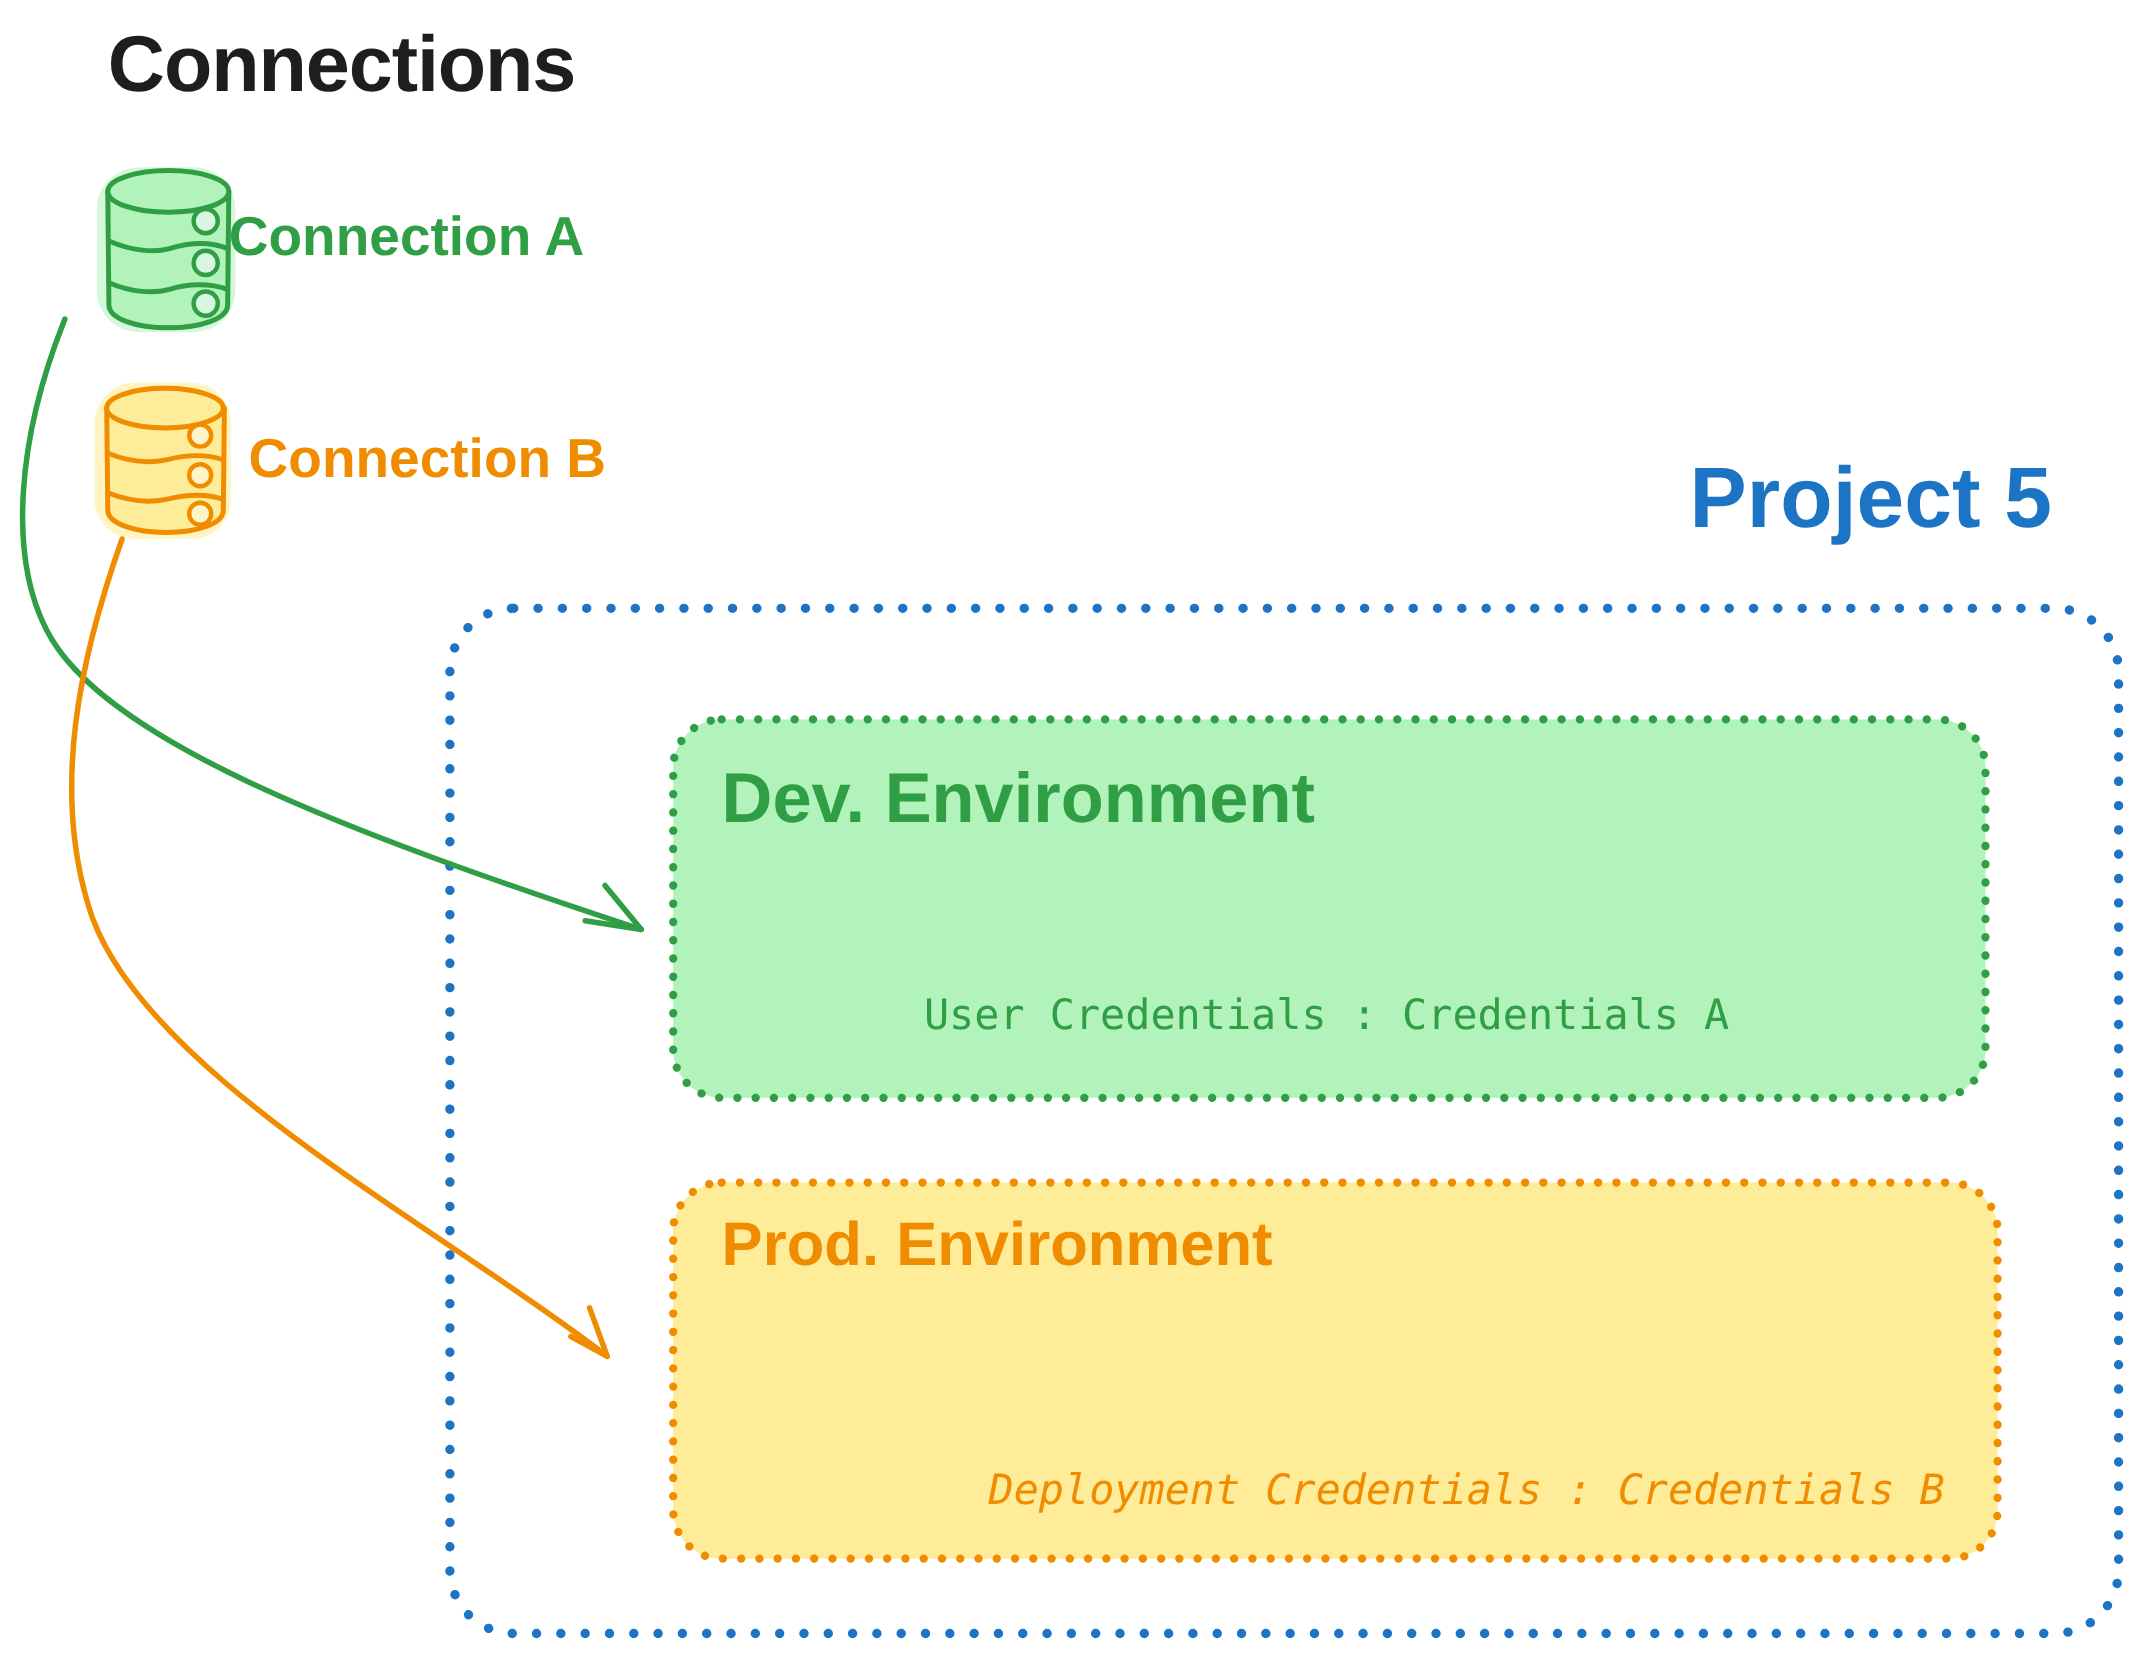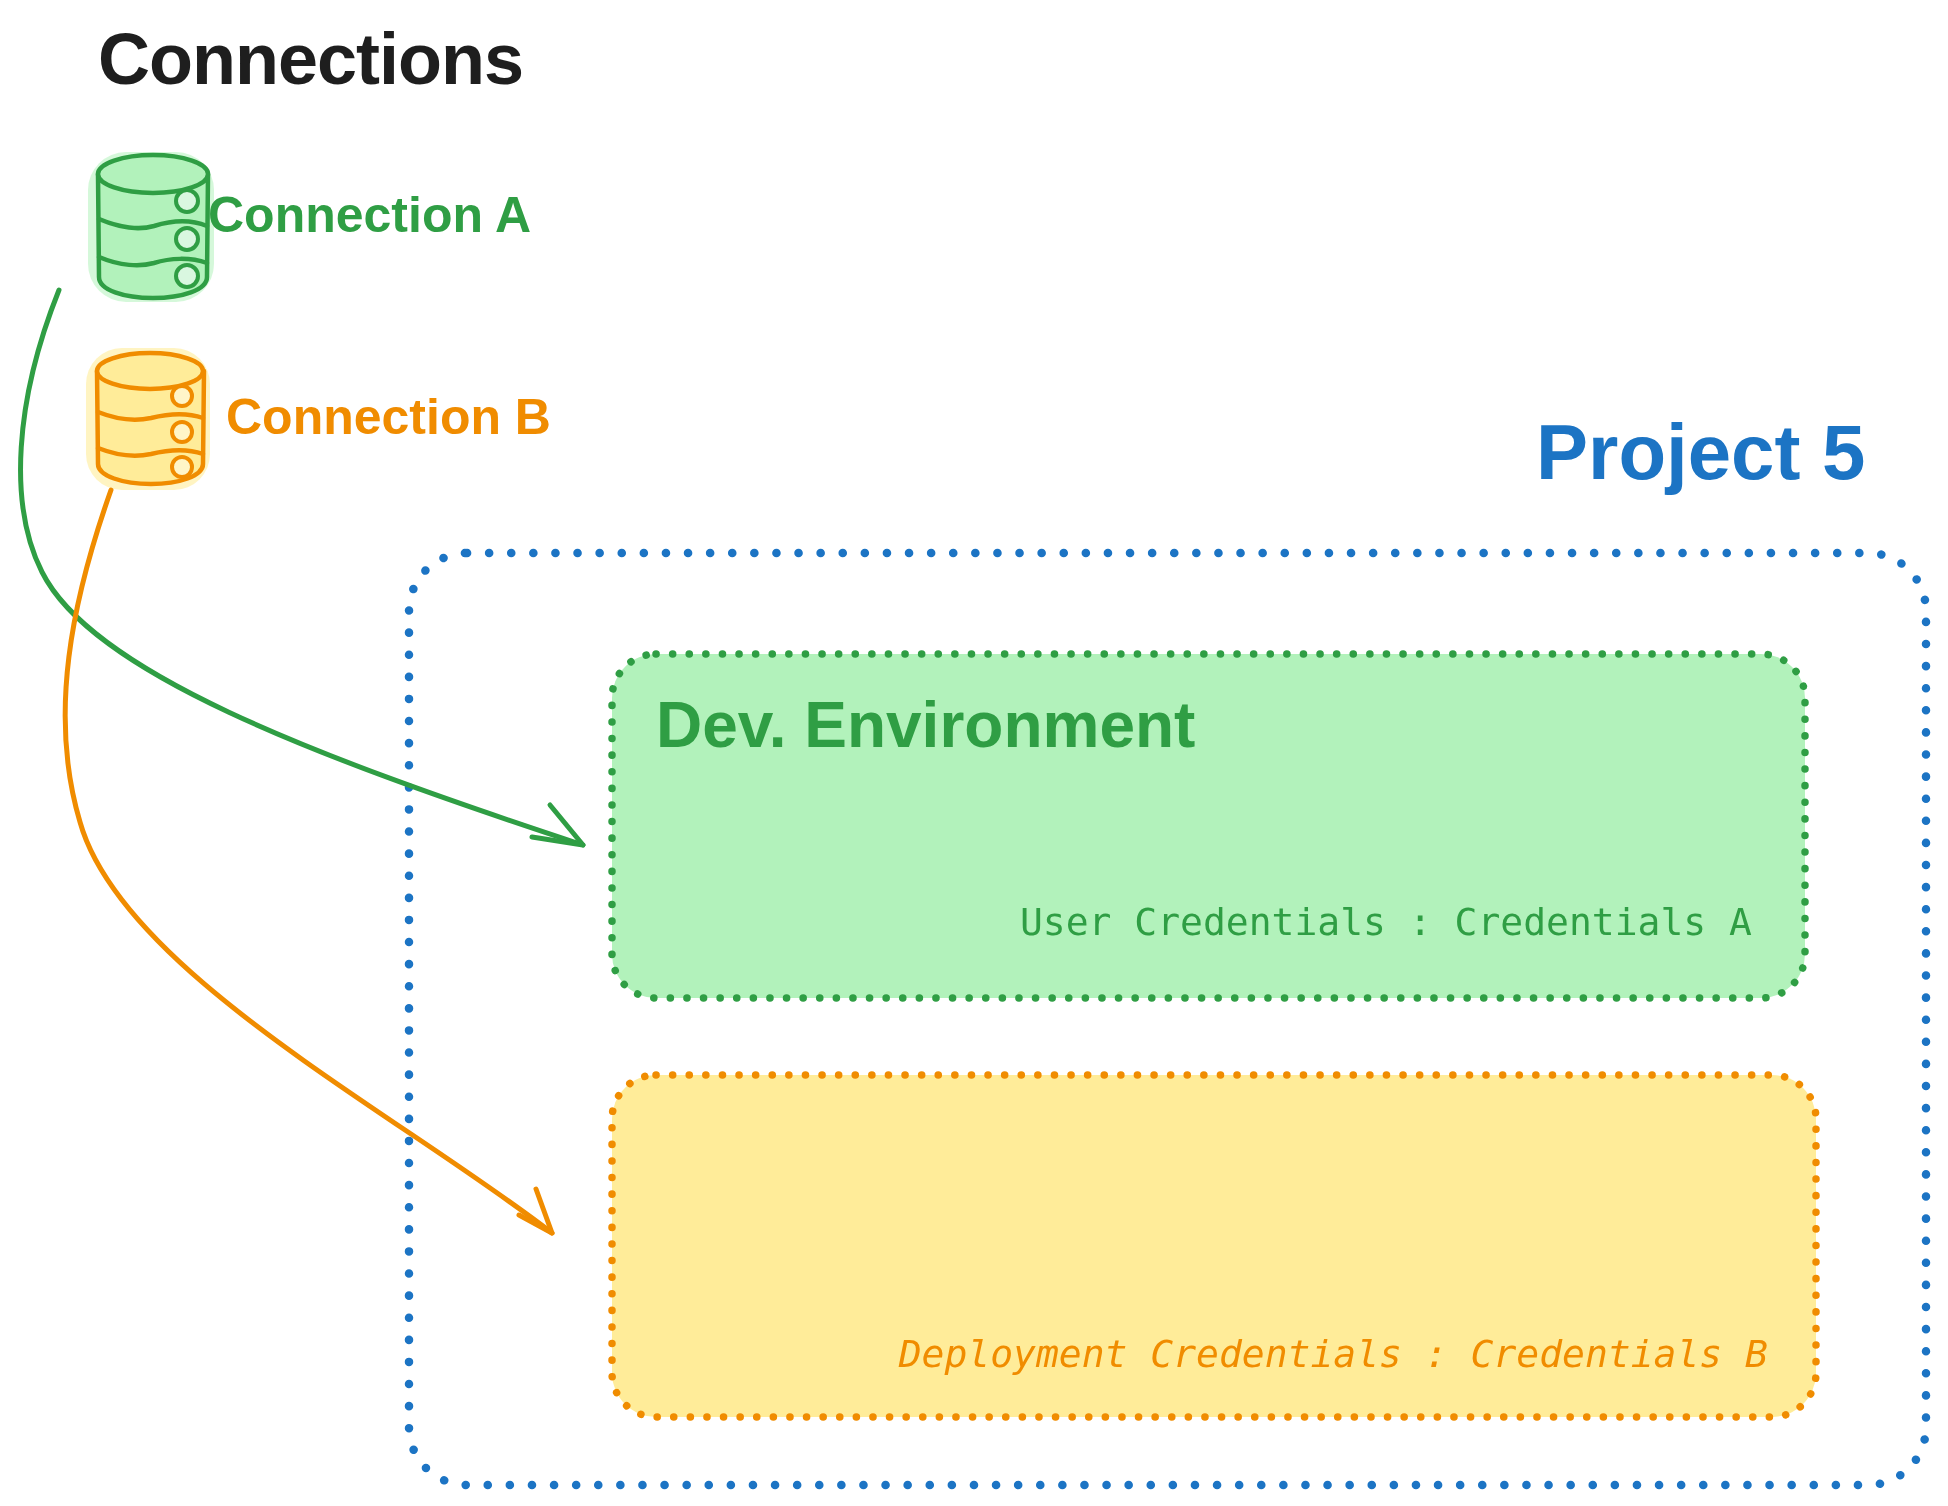--- a/index.html
+++ b/index.html
@@ -29,21 +29,21 @@
     user-select: none;
   }
   .hand { font-family: "Liberation Sans", sans-serif; font-weight: 700; }
   .mono { font-family: "DejaVu Sans Mono", monospace; font-weight: 500; }
 
   .title        { left: 74px;  top: 20px;   font-size: 72px; letter-spacing: -1px; color: #1e1e1e; margin-left: 24px; }
   .conn-a-label { left: 208px; top: 188px;  font-size: 50px; color: #2f9e44; }
   .conn-b-label { left: 226px; top: 390px;  font-size: 50px; color: #f08c00; }
   .project-title{ left: 1536px; top: 410px; font-size: 78px; color: #1c74c4; }
   .dev-title    { left: 656px; top: 690px;  font-size: 64px; color: #2f9e44; }
-  .dev-cred     { left: 660px; top: 902px; width: 1092px; text-align: right; font-size: 38px; color: #2f9e44; }
+  .dev-cred     { left: 660px; top: 902px; width: 1092px; text-align: center; font-size: 38px; color: #2f9e44; }
   .prod-title   { left: 656px; top: 1100px; font-size: 56px; color: #f08c00; }
   .prod-cred    { left: 660px; top: 1334px; width: 1108px; text-align: right; font-size: 38px; color: #f08c00; font-style: italic; }
 </style>
 </head>
 <body>
 
 <div class="canvas">
 
   <svg class="layer" viewBox="0 0 1948 1506">
 
@@ -91,15 +91,16 @@
   <div class="t hand conn-a-label">Connection A</div>
 
   <div class="t hand conn-b-label">Connection B</div>
 
   <div class="t hand project-title">Project 5</div>
 
   <div class="t hand dev-title">Dev. Environment</div>
 
   <div class="t mono dev-cred">User Credentials : Credentials A</div>
 
+  <div class="t hand prod-title">Prod. Environment</div>
 
   <div class="t mono prod-cred">Deployment Credentials : Credentials B</div>
 </div>
 
 </body></html>

